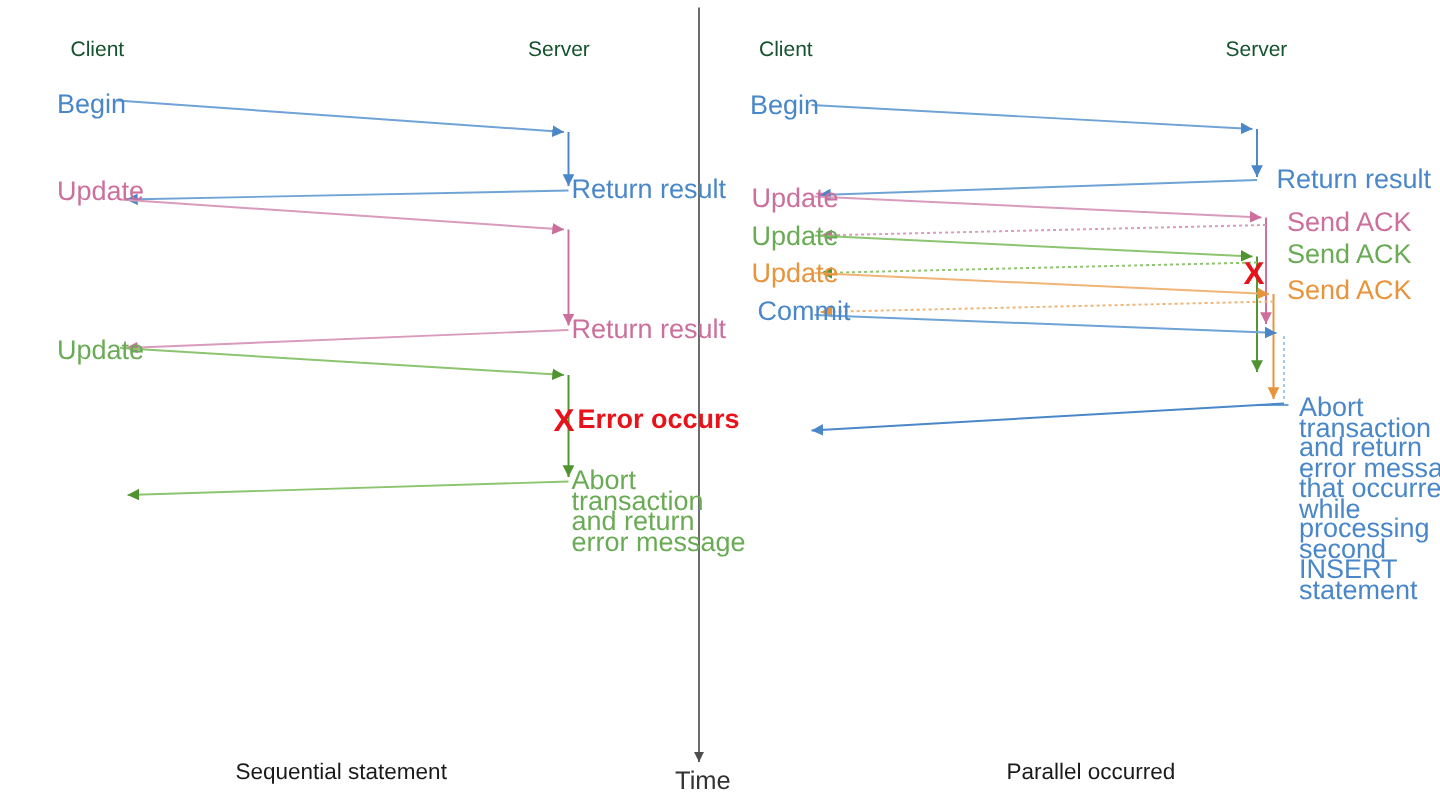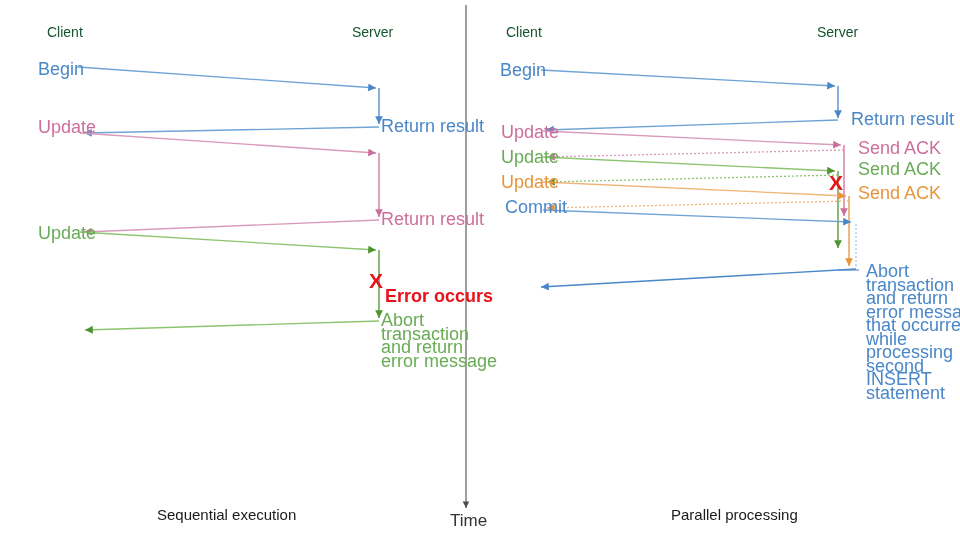--- a/index.html
+++ b/index.html
@@ -104,28 +104,28 @@
   <div class="lbl actor" style="left:47px;top:26px;">Client</div>
   <div class="lbl actor" style="left:352px;top:26px;">Server</div>
 
   <div class="lbl msg c-blue" style="left:38px;top:63px;">Begin</div>
   <div class="lbl msg c-blue" style="left:381px;top:120px;">Return result</div>
   <div class="lbl msg c-pink" style="left:38px;top:121px;">Update</div>
   <div class="lbl msg c-pink" style="left:381px;top:213px;">Return result</div>
   <div class="lbl msg c-green" style="left:38px;top:227px;">Update</div>
 
   <div class="xmark" style="left:369px;top:270px;">X</div>
-  <div class="lbl msg c-red" style="left:385px;top:290px;">Error occurs</div>
+  <div class="lbl msg c-red" style="left:385px;top:273px;">Error occurs</div>
 
   <div class="lbl msg c-green" style="left:381px;top:314px;">Abort
 transaction
 and return
 error message</div>
 
-  <div class="lbl caption" style="left:157px;top:508px;">Sequential execution</div>
+  <div class="lbl caption" style="left:157px;top:508px;">Sequential statement</div>
 
   <div class="lbl actor" style="left:506px;top:26px;">Client</div>
   <div class="lbl actor" style="left:817px;top:26px;">Server</div>
 
   <div class="lbl msg c-blue" style="left:500px;top:64px;">Begin</div>
   <div class="lbl msg c-blue" style="left:851px;top:113px;">Return result</div>
   <div class="lbl msg c-pink" style="left:501px;top:126px;">Update</div>
   <div class="lbl msg c-pink" style="left:858px;top:142px;">Send ACK</div>
   <div class="lbl msg c-green" style="left:501px;top:151px;">Update</div>
   <div class="lbl msg c-green" style="left:858px;top:163px;">Send ACK</div>
@@ -139,17 +139,17 @@
 transaction
 and return
 error message
 that occurred
 while
 processing
 second
 INSERT
 statement</div>
 
-  <div class="lbl caption" style="left:671px;top:508px;">Parallel processing</div>
+  <div class="lbl caption" style="left:671px;top:508px;">Parallel occurred</div>
 
   <div class="lbl timelbl" style="left:450px;top:514px;">Time</div>
 
 </div>
 
 </body></html>

